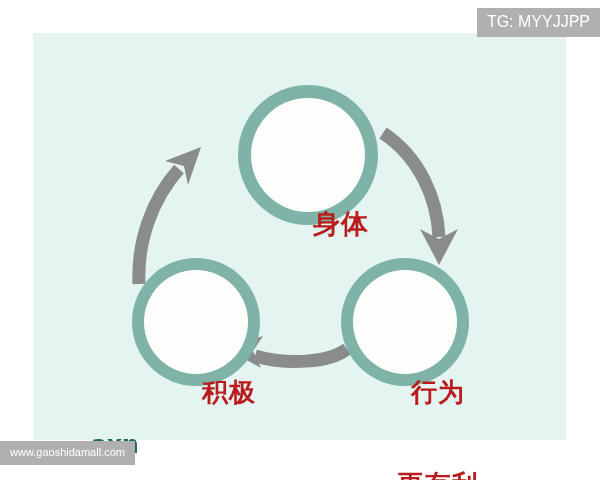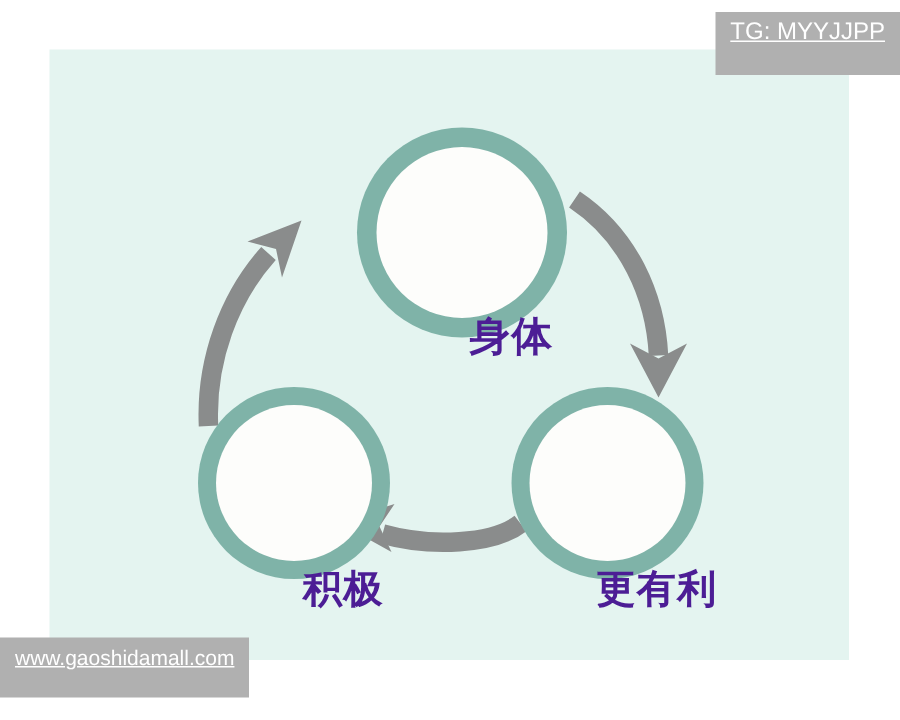--- a/index.html
+++ b/index.html
@@ -40,21 +40,21 @@
     left: 0;
     top: 0;
     width: 533px;
     height: 407px;
     display: block;
   }
 
   .node-label {
     position: absolute;
     text-align: center;
-    color: #4c1d95;
+    color: #b91c1c;
     font-weight: bold;
     line-height: 1.18;
     letter-spacing: 1px;
     pointer-events: none;
     white-space: pre;
   }
   .node-label .ln {
     display: block;
   }
 
@@ -89,33 +89,32 @@
     font-family: "DejaVu Sans", "Liberation Sans", sans-serif;
   }
 
   
   .badge {
     position: absolute;
     background: #b0b0b0;
     color: #ffffff;
     font-size: 17px;
     line-height: 1;
-    padding: 6px 10px 20px 10px;
+    padding: 6px 10px 7px 10px;
     white-space: nowrap;
-    text-decoration: underline;
   }
   #badge-tg {
     right: 0px;
     top: 8px;
     font-size: 16px;
   }
   #badge-site {
     left: 0px;
     bottom: 15px;
-    font-size: 14px;
+    font-size: 11px;
   }
 </style>
 </head>
 <body>
 
 <div id="stage">
 
   <div id="panel">
 
     <svg id="diagram" viewBox="0 0 533 407">
@@ -157,20 +156,21 @@
 
     <div class="node-label" id="label-top">
       <span class="ln">身体</span>
     </div>
 
     <div class="node-label" id="label-left">
       <span class="ln">积极</span>
     </div>
 
     <div class="node-label" id="label-right">
+      <span class="ln">行为</span>
       <span class="ln">更有利</span>
     </div>
 
     <div id="logo">axn</div>
 
   </div>
 
   <div class="badge" id="badge-tg">TG: MYYJJPP</div>
   <div class="badge" id="badge-site">www.gaoshidamall.com</div>
 

